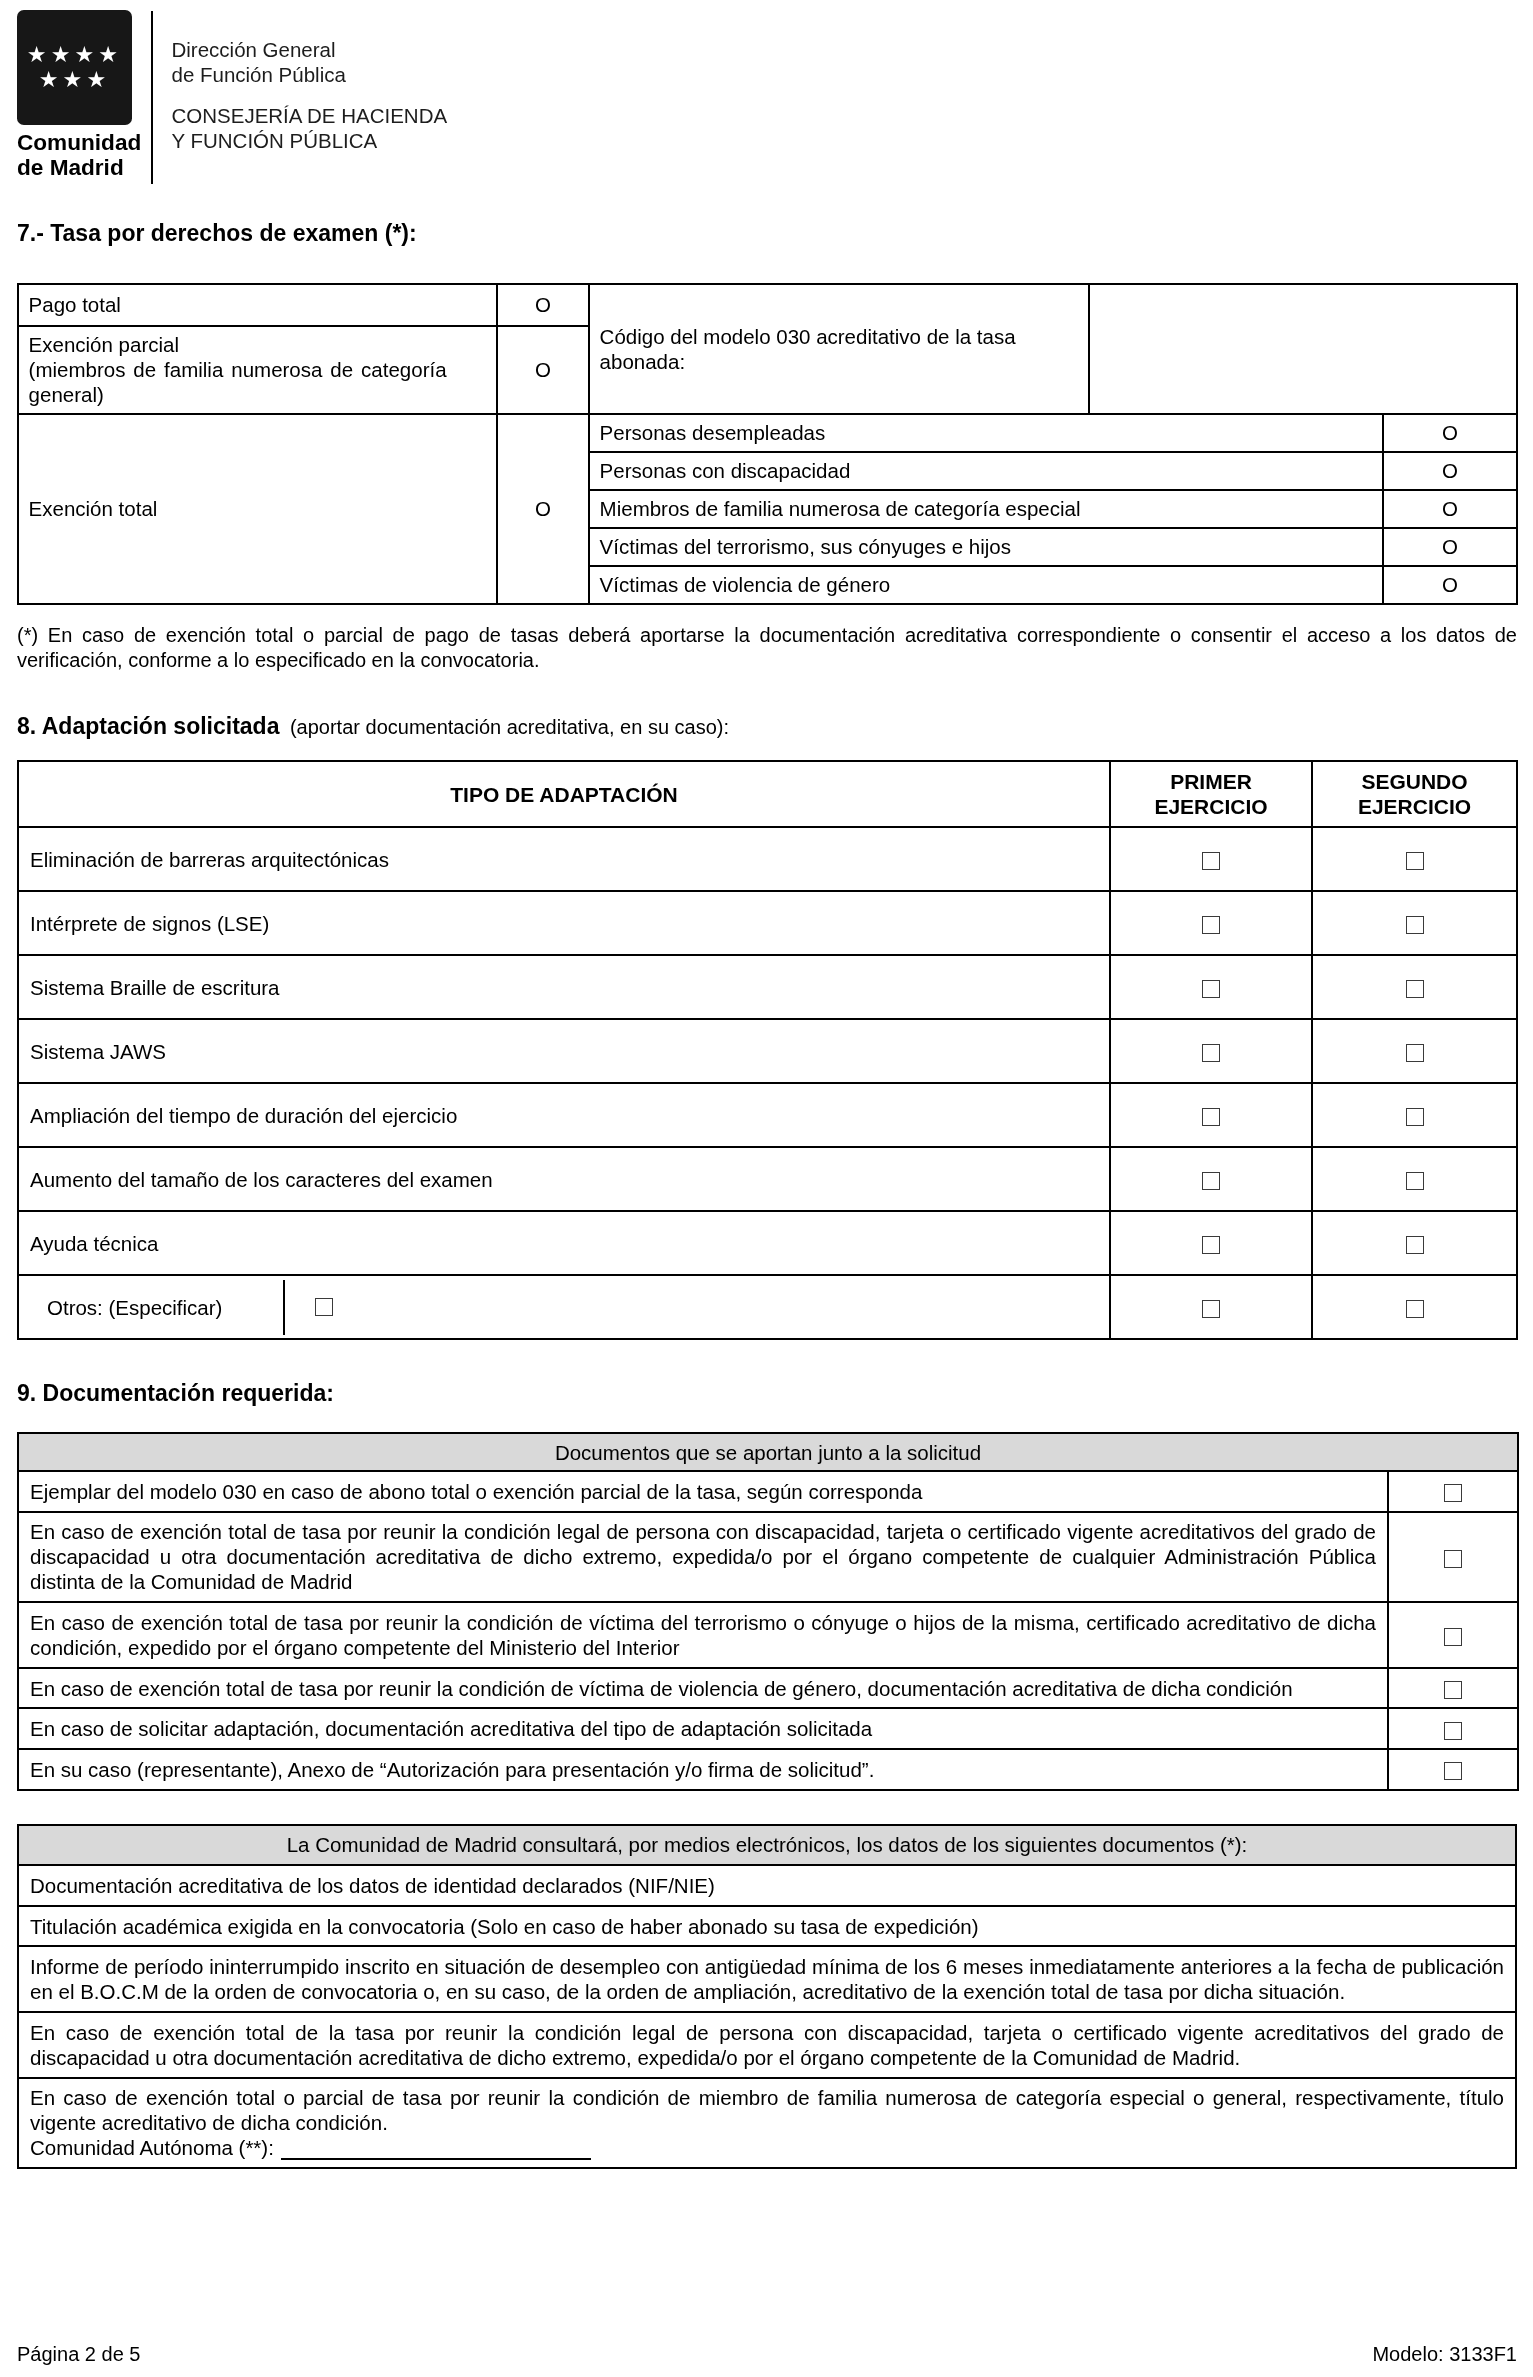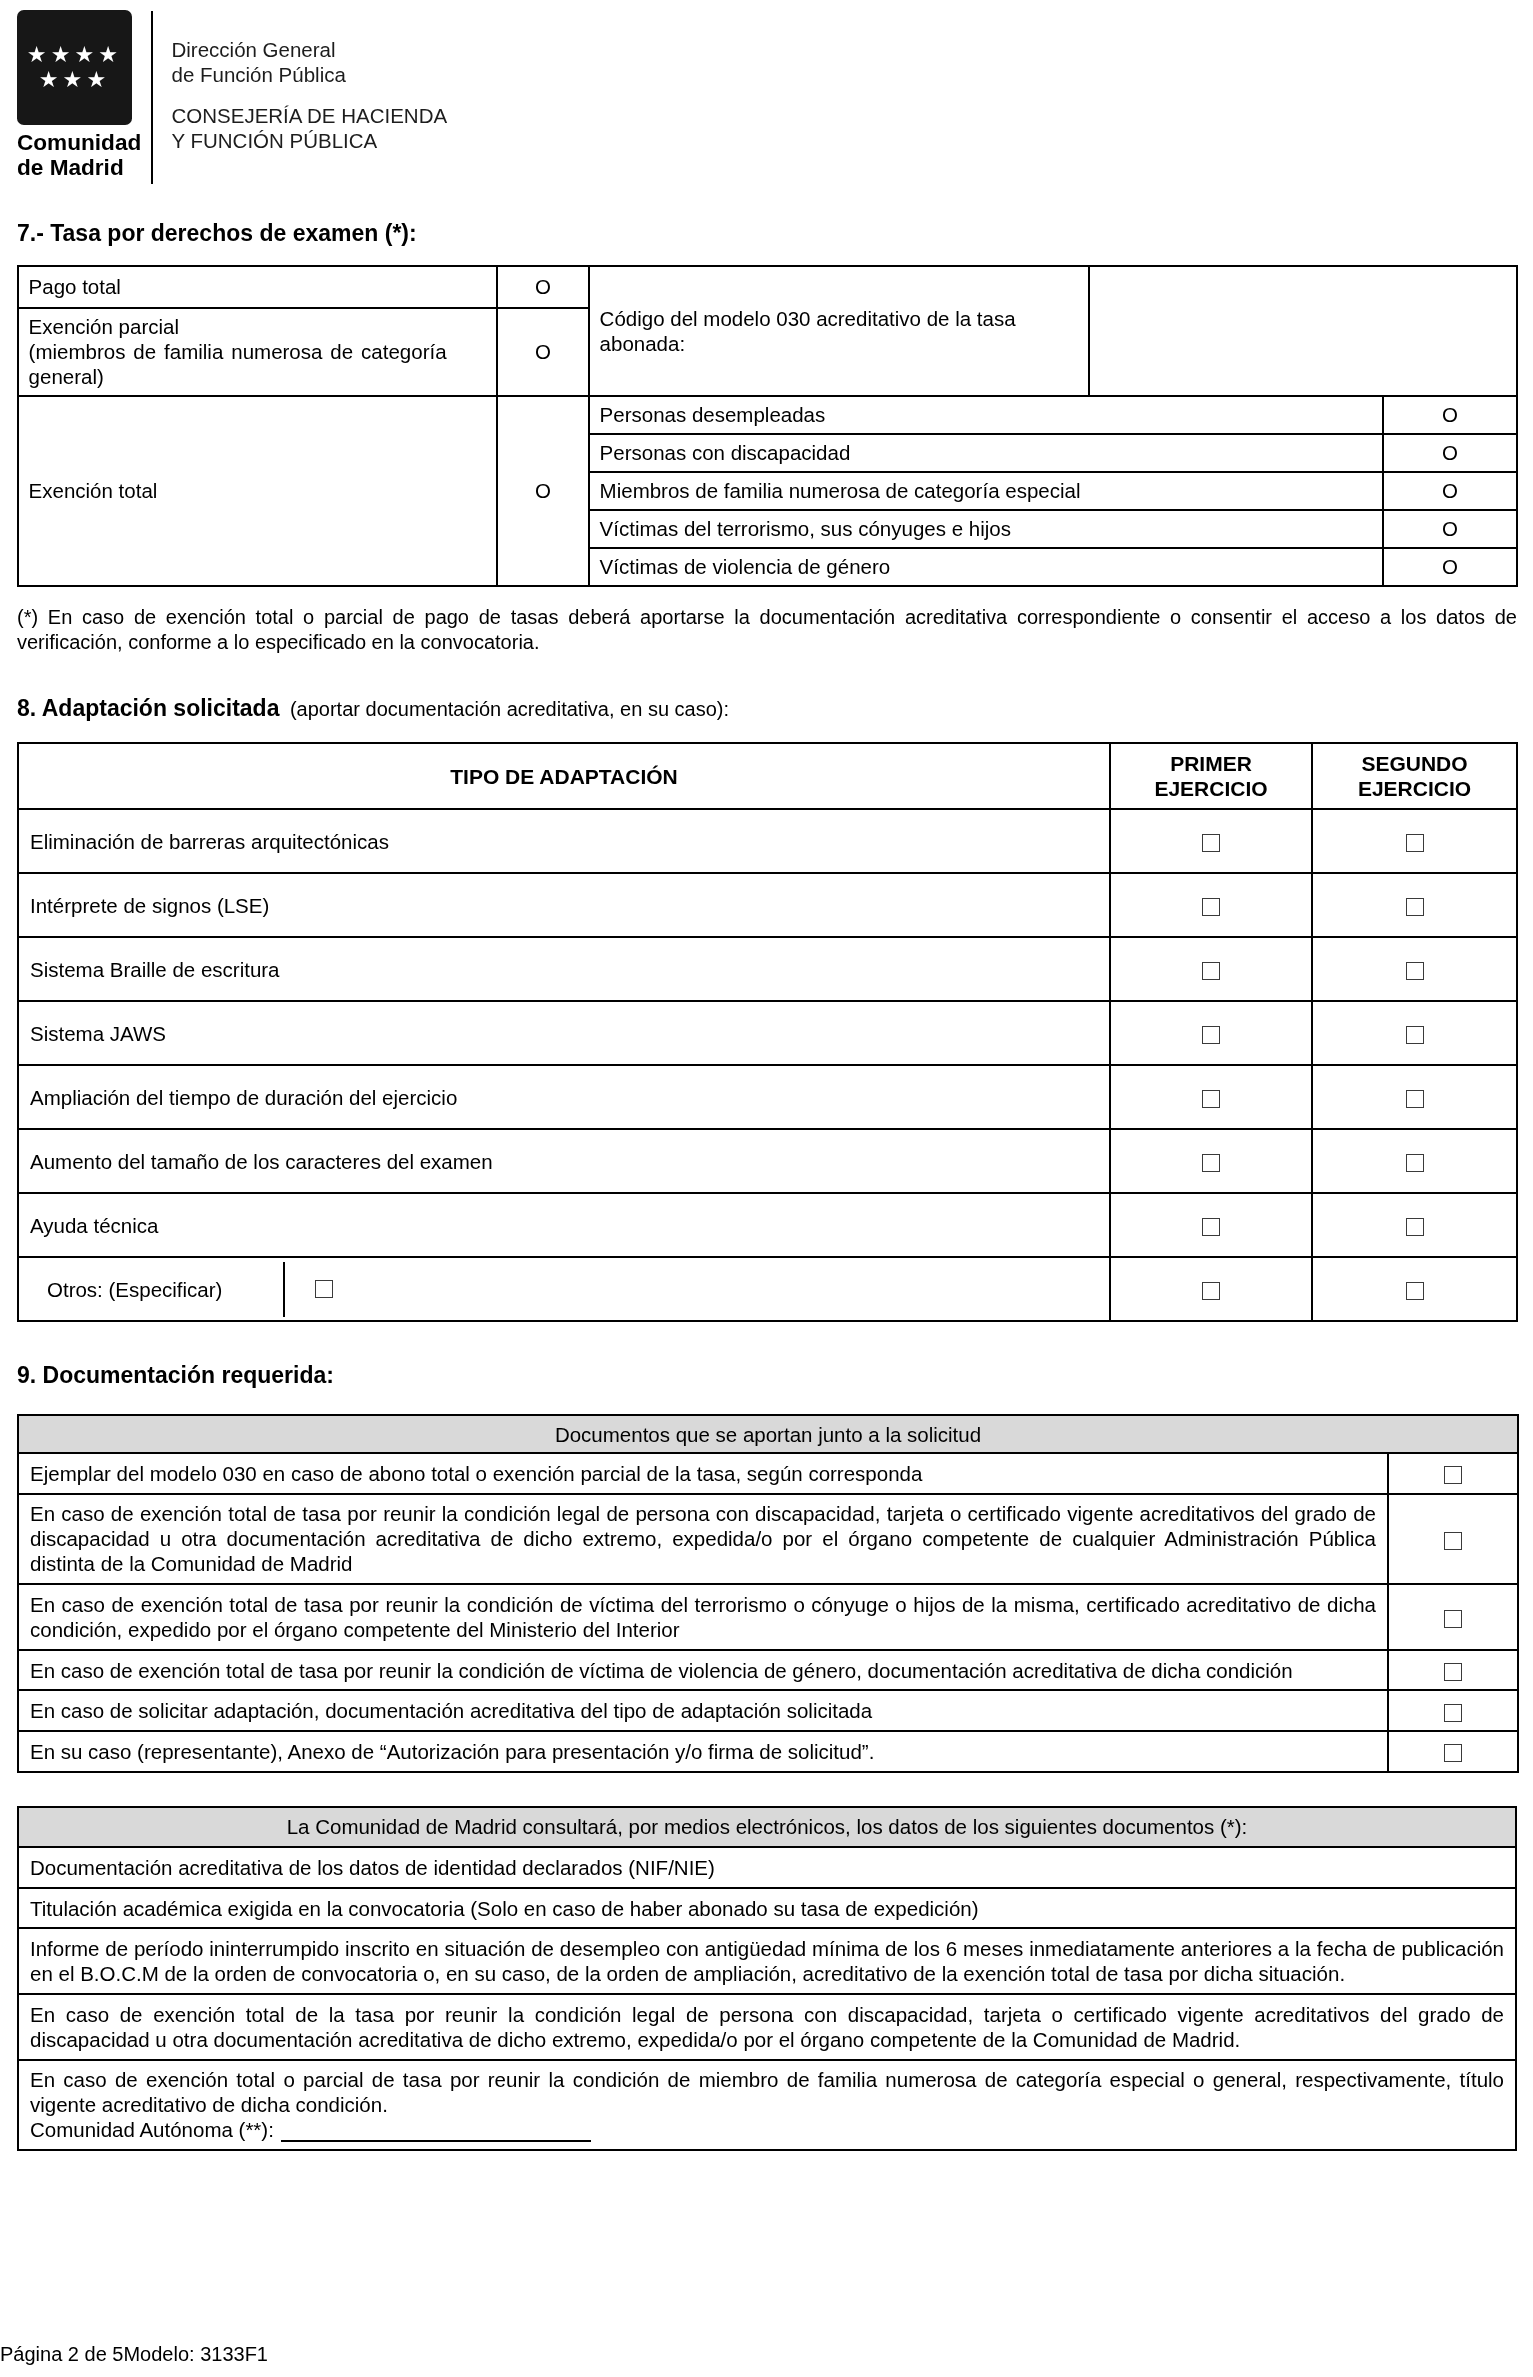--- a/index.html
+++ b/index.html
@@ -24,21 +24,21 @@
   .tbl td, .tbl th { border: 2.1px solid #000; font-size: 20.5px; line-height: 25px; padding: 5.5px 9.6px; vertical-align: middle; background: #fff; }
   .oc { text-align: center; font-size: 22.6px; padding: 2.7px; }
   .radio-o { display: inline-block; }
   .checkbox { display: inline-block; width: 18px; height: 18px; border: 1.4px solid #3a3a3a; background: #fff; vertical-align: middle; }
   .cb-cell { text-align: center; }
   .justify { text-align: justify; }
   .gray-head { background: #d9d9d9 !important; text-align: center; font-size: 22.6px; font-weight: normal; padding: 8.2px 9.6px; }
 
   
   .sec7-title { margin-top: 36px; }
-  .tasa-table { margin-top: 18px; }
+  .tasa-table { margin-top: 36px; }
   .tasa-table .row-pago td { height: 42px; }
   .tasa-table .row-parcial td { height: 88px; border-radius: 13px; }
   .tasa-table .opt-lbl { padding: 2.7px 9.6px; height: 38px; }
   .parcial-detail { max-width: 418px; text-align: justify; }
   .codigo-cell { vertical-align: middle; }
   .footnote { font-size: 20px; line-height: 25px; margin-top: 18px; text-align: justify; }
 
   
   .sec8-title { margin-top: 40px; }
   .adapt-table { margin-top: 20.5px; }
@@ -51,21 +51,21 @@
 
   
   .sec9-title { margin-top: 40px; }
   .docs-table { margin-top: 25px; }
   .docs-table .doc-txt { padding: 6.8px 11px; }
   .consult-table { margin-top: 33px; }
   .consult-table td { padding: 6.8px 11px; }
   .ca-fill { display: inline-block; width: 310px; height: 20.5px; border-bottom: 2.1px solid #000; margin-left: 6.8px; vertical-align: bottom; }
 
   
-  .footer { position: absolute; left: 0; right: 17px; bottom: 11px; display: flex; justify-content: flex-start; font-size: 20px; }
+  .footer { position: absolute; left: 17px; right: 17px; bottom: 11px; display: flex; justify-content: space-between; font-size: 20px; }
 </style>
 </head>
 <body>
 
 <div class="page">
 
   <header class="hdr">
     <div class="logo-col">
       <div class="logo-square">
         <div class="stars">★★★★</div>

